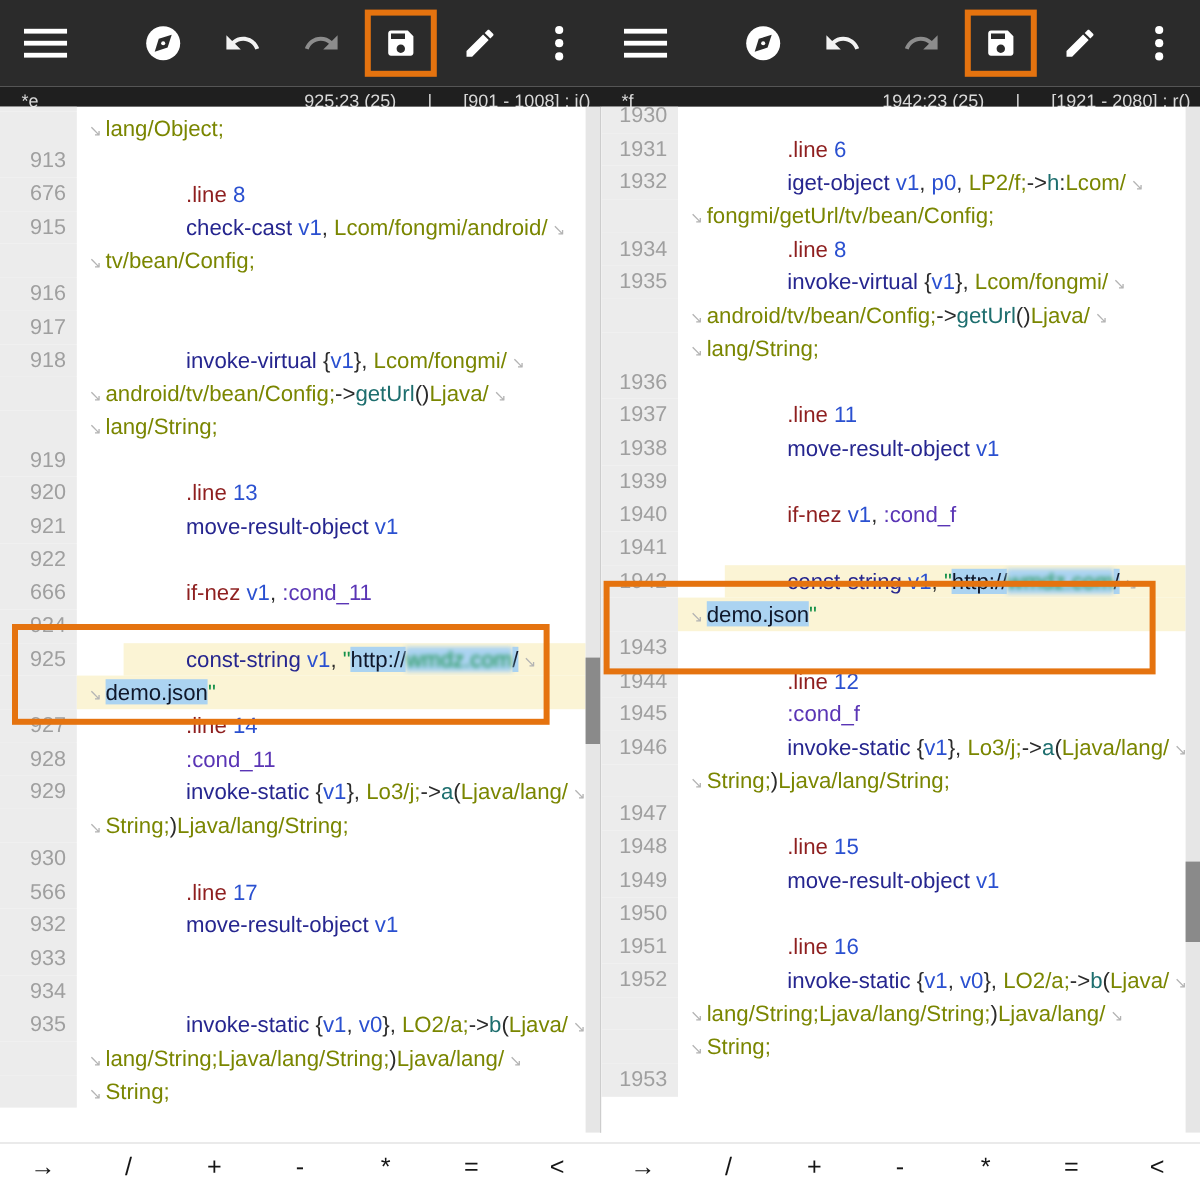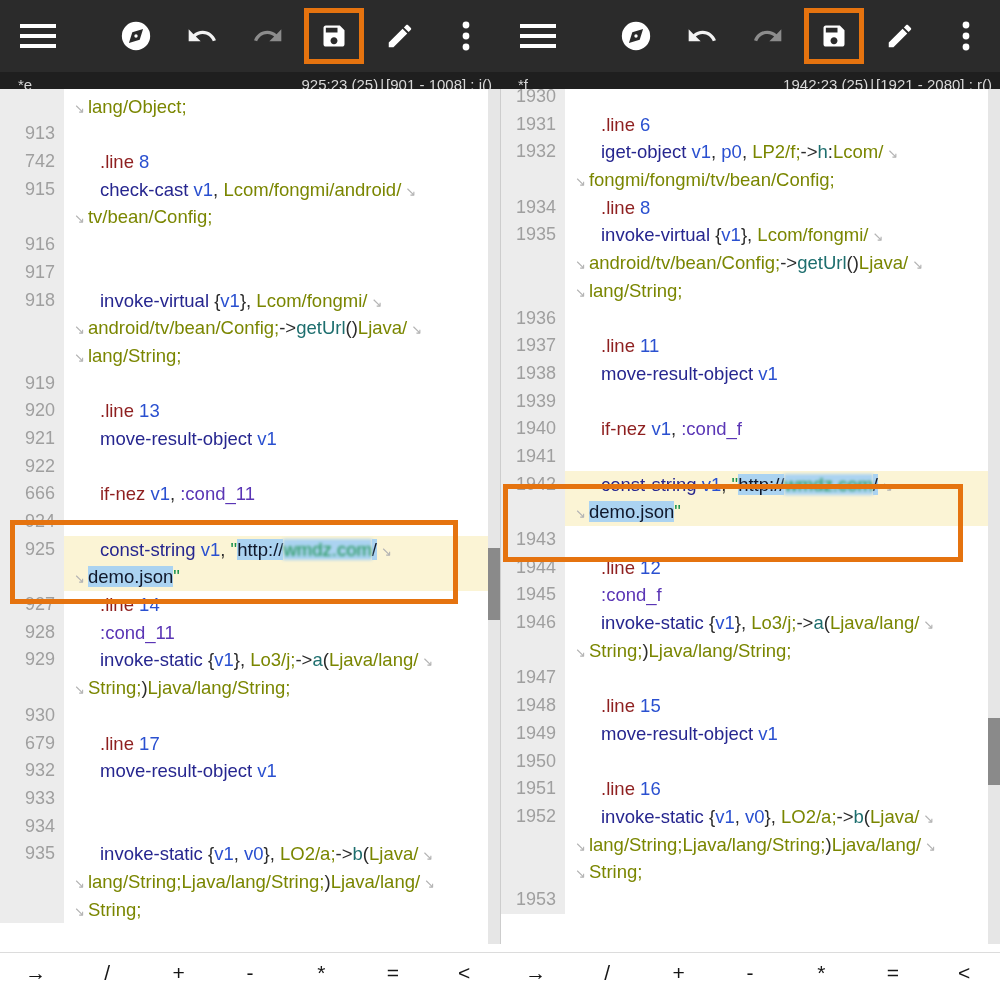--- a/index.html
+++ b/index.html
@@ -6,32 +6,32 @@
     font-family:"Liberation Sans",sans-serif;background:#ffffff;}
   .topbar{position:absolute;top:0;left:0;width:1000px;height:72px;background:#2b2b2b;display:flex;}
   .toolbar-half{width:500px;height:72px;display:flex;align-items:center;box-sizing:border-box;padding-right:1px;}
   .tool{width:66px;height:72px;display:flex;align-items:center;justify-content:center;flex:0 0 66px;}
   .tool.hamburger{width:56px;flex:0 0 56px;margin-left:10px;}
   .tool.first-right{margin-left:auto;}
   .save-frame{width:50px;height:46px;border:5px solid #E5730F;display:flex;align-items:center;justify-content:center;}
   .statusbar{position:absolute;top:72px;left:0;width:1000px;height:25px;background:#1f1f1f;display:flex;
     color:#d8d8d8;font-size:15px;}
   .status-half{width:500px;display:flex;align-items:center;box-sizing:border-box;padding:0 8px 0 18px;}
-  .status-right{margin-left:auto;display:flex;gap:2px;}
+  .status-right{margin-left:auto;display:flex;gap:26px;}
   .code-wrap{position:absolute;top:89px;left:0;width:1000px;height:855px;display:flex;background:#fff;}
   .pane{width:500px;height:855px;position:relative;overflow:hidden;background:#fff;box-sizing:border-box;}
   .pane.right{border-left:1px solid #cdcdcd;}
   .rows{position:absolute;left:0;right:12px;top:0;}
   .pane.left .rows{margin-top:-24px;}
   .pane.right .rows{margin-top:-6px;}
   .row{display:flex;height:27.7px;font-size:18.5px;}
   .gutter{flex:0 0 64px;width:64px;background:#ececec;color:#9f9f9f;text-align:right;
     padding-right:9px;box-sizing:border-box;font-size:18px;line-height:27.7px;}
   .content{flex:1;padding-left:10px;white-space:pre;line-height:27.7px;box-sizing:border-box;overflow:hidden;}
-  .row.ind .content{padding-left:36px;}
+  .row.ind .content{padding-left:52px;margin-left:39px;}
   .row.hl .content{background:#fbf4d5;}
   .wrapmark{color:#b4b4b4;font-size:13px;margin-right:3px;}
   .contmark{color:#b4b4b4;font-size:13px;margin-left:4px;}
   .tk-r{color:#8e1f1f}.tk-k{color:#26268f}.tk-b{color:#2a50d0}.tk-t{color:#7a8600}
   .tk-m{color:#1d6e6e}.tk-s{color:#15914a}.tk-l{color:#5a35b5}.tk-p{color:#2b2b2b}
   .tk-ss{color:#0f172a;background:#abd3f1}
   .tk-ssb{color:#15914a;background:#abd3f1;filter:blur(1.6px)}
   .track{position:absolute;top:0;width:12px;height:855px;background:#e6e6e6;}
   .pane.left .track{right:0;}
   .pane.right .track{right:0;}
@@ -197,21 +197,21 @@
         </div>
         <div class="row">
           <div class="gutter"></div>
           <div class="content"><span class="wrapmark">↘</span><span class="tk-t">lang/Object;</span></div>
         </div>
         <div class="row">
           <div class="gutter">913</div>
           <div class="content"></div>
         </div>
         <div class="row ind">
-          <div class="gutter">742</div>
+          <div class="gutter">676</div>
           <div class="content"><span class="tk-r">.line</span><span class="tk-p"> </span><span class="tk-b">8</span></div>
         </div>
         <div class="row ind">
           <div class="gutter">915</div>
           <div class="content"><span class="tk-k">check-cast</span><span class="tk-p"> </span><span class="tk-b">v1</span><span class="tk-p">, </span><span class="tk-t">Lcom/fongmi/android/</span><span class="contmark">↘</span></div>
         </div>
         <div class="row">
           <div class="gutter"></div>
           <div class="content"><span class="wrapmark">↘</span><span class="tk-t">tv/bean/Config;</span></div>
         </div>
@@ -280,21 +280,21 @@
         </div>
         <div class="row">
           <div class="gutter"></div>
           <div class="content"><span class="wrapmark">↘</span><span class="tk-t">String;</span><span class="tk-p">)</span><span class="tk-t">Ljava/lang/String;</span></div>
         </div>
         <div class="row">
           <div class="gutter">930</div>
           <div class="content"></div>
         </div>
         <div class="row ind">
-          <div class="gutter">679</div>
+          <div class="gutter">566</div>
           <div class="content"><span class="tk-r">.line</span><span class="tk-p"> </span><span class="tk-b">17</span></div>
         </div>
         <div class="row ind">
           <div class="gutter">932</div>
           <div class="content"><span class="tk-k">move-result-object</span><span class="tk-p"> </span><span class="tk-b">v1</span></div>
         </div>
         <div class="row">
           <div class="gutter">933</div>
           <div class="content"></div>
         </div>
@@ -327,21 +327,21 @@
         <div class="row ind">
           <div class="gutter">1931</div>
           <div class="content"><span class="tk-r">.line</span><span class="tk-p"> </span><span class="tk-b">6</span></div>
         </div>
         <div class="row ind">
           <div class="gutter">1932</div>
           <div class="content"><span class="tk-k">iget-object</span><span class="tk-p"> </span><span class="tk-b">v1</span><span class="tk-p">, </span><span class="tk-b">p0</span><span class="tk-p">, </span><span class="tk-t">LP2/f;</span><span class="tk-p">-&gt;</span><span class="tk-m">h</span><span class="tk-p">:</span><span class="tk-t">Lcom/</span><span class="contmark">↘</span></div>
         </div>
         <div class="row">
           <div class="gutter"></div>
-          <div class="content"><span class="wrapmark">↘</span><span class="tk-t">fongmi/fongmi/tv/bean/Config;</span></div>
+          <div class="content"><span class="wrapmark">↘</span><span class="tk-t">fongmi/getUrl/tv/bean/Config;</span></div>
         </div>
         <div class="row ind">
           <div class="gutter">1934</div>
           <div class="content"><span class="tk-r">.line</span><span class="tk-p"> </span><span class="tk-b">8</span></div>
         </div>
         <div class="row ind">
           <div class="gutter">1935</div>
           <div class="content"><span class="tk-k">invoke-virtual</span><span class="tk-p"> {</span><span class="tk-b">v1</span><span class="tk-p">}, </span><span class="tk-t">Lcom/fongmi/</span><span class="contmark">↘</span></div>
         </div>
         <div class="row">

